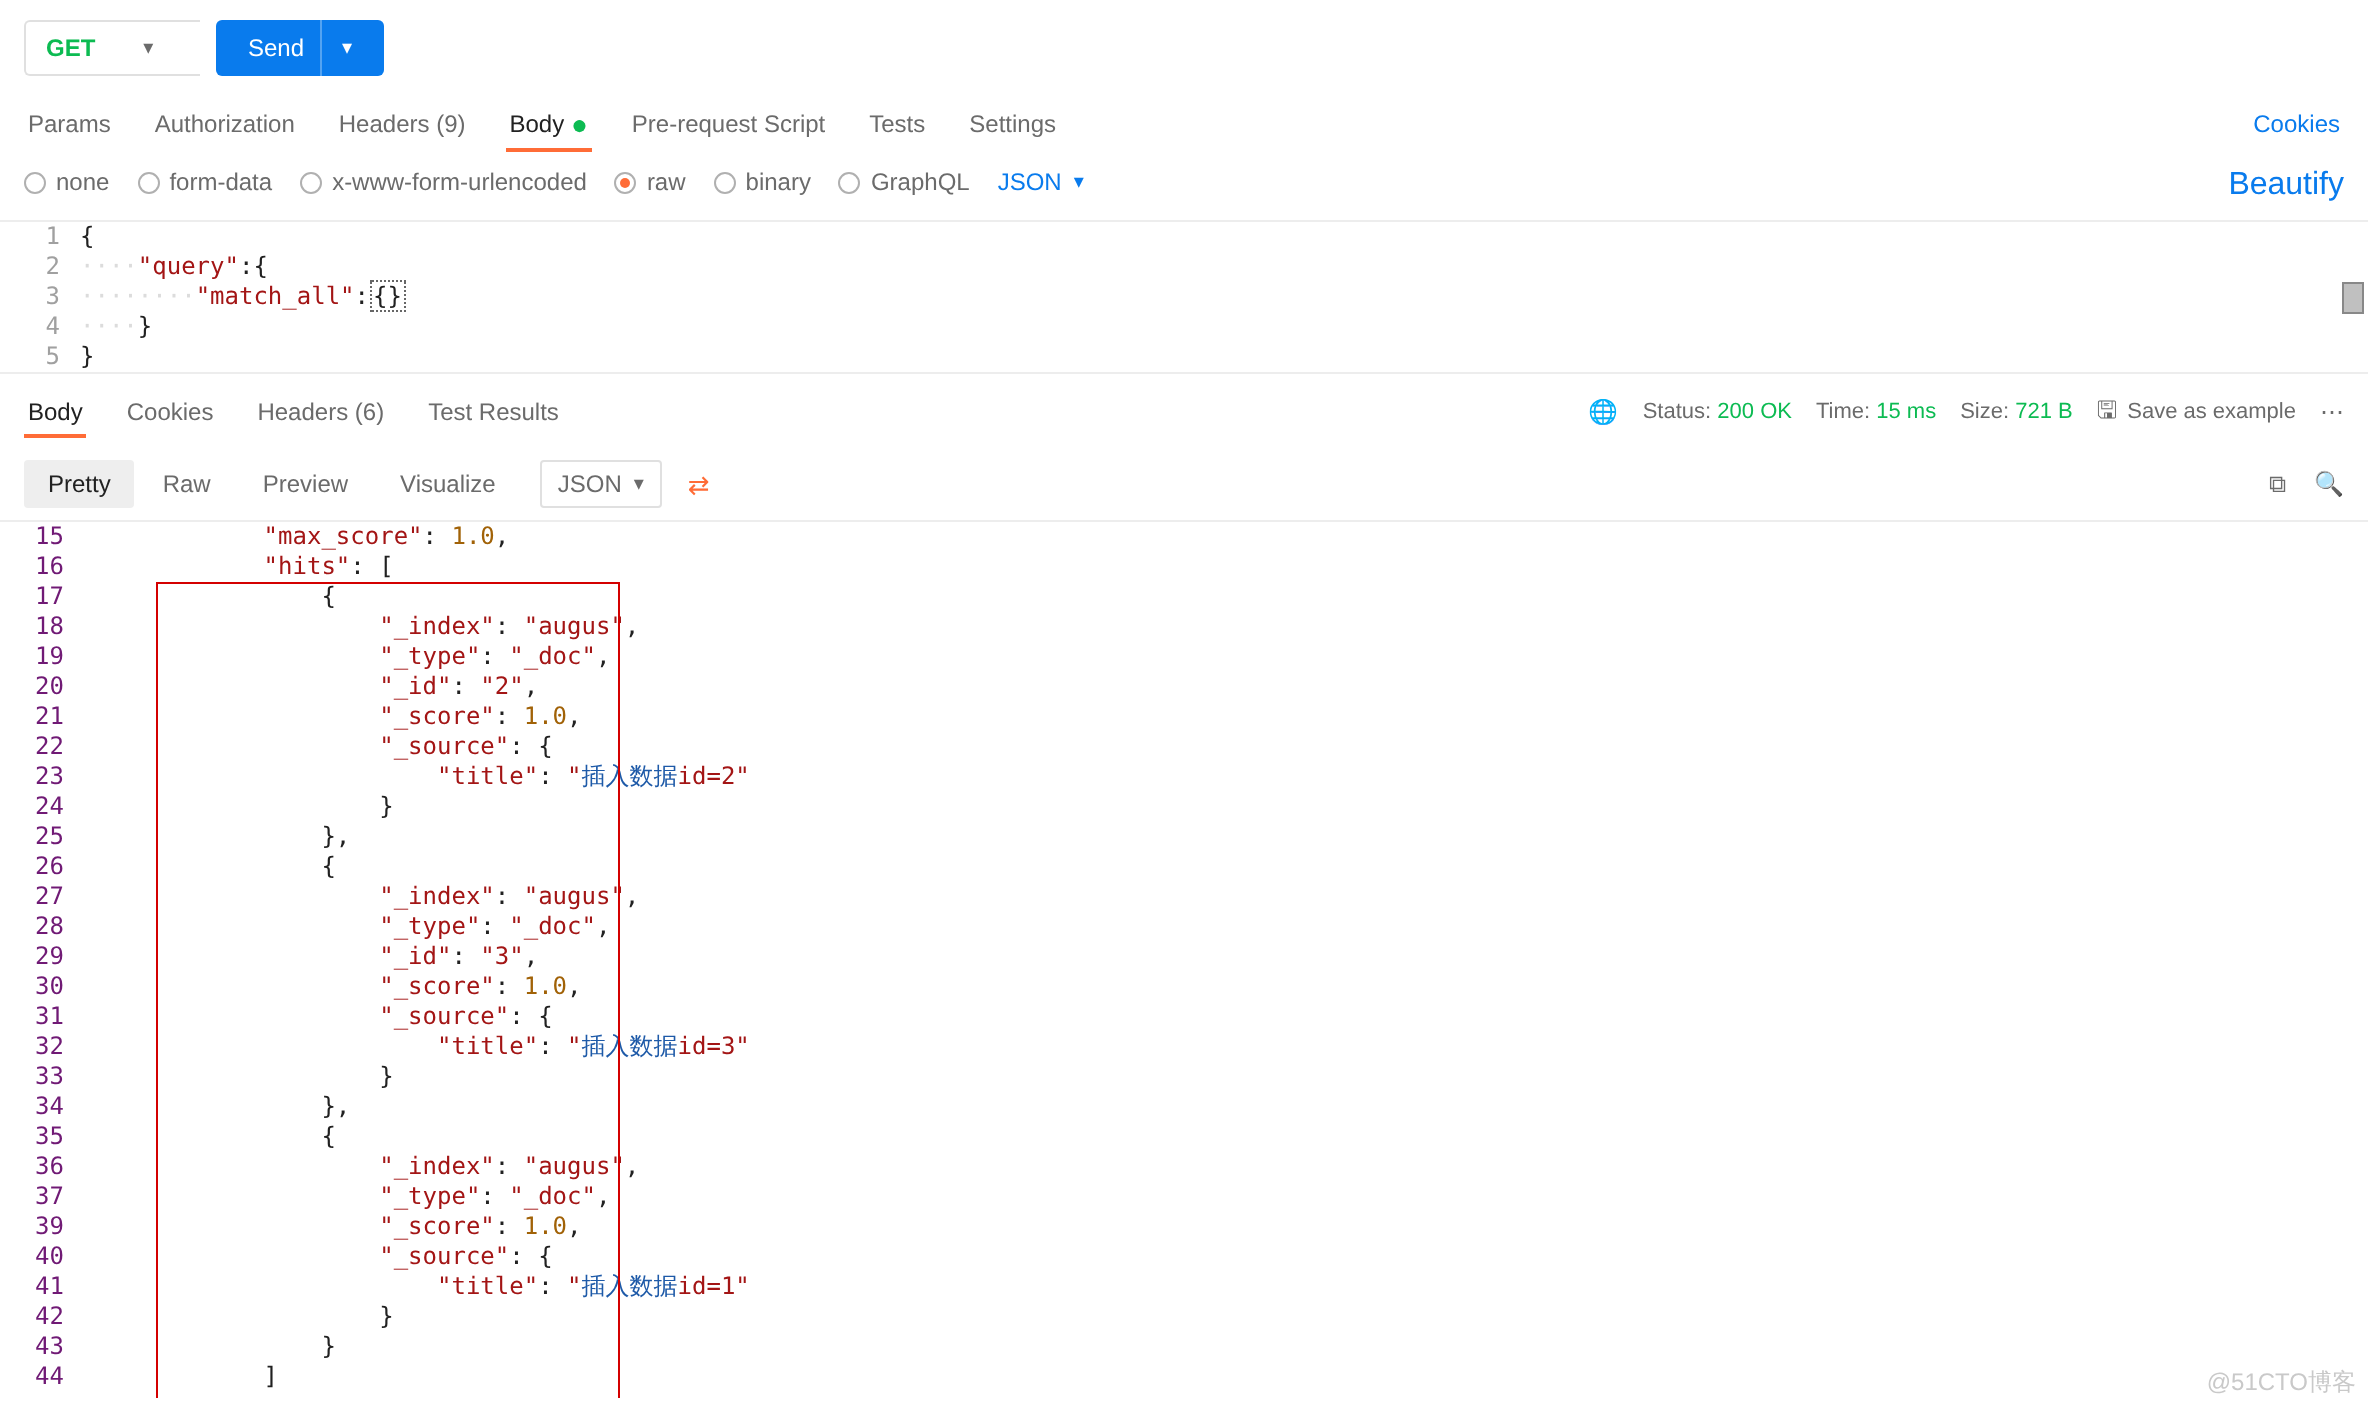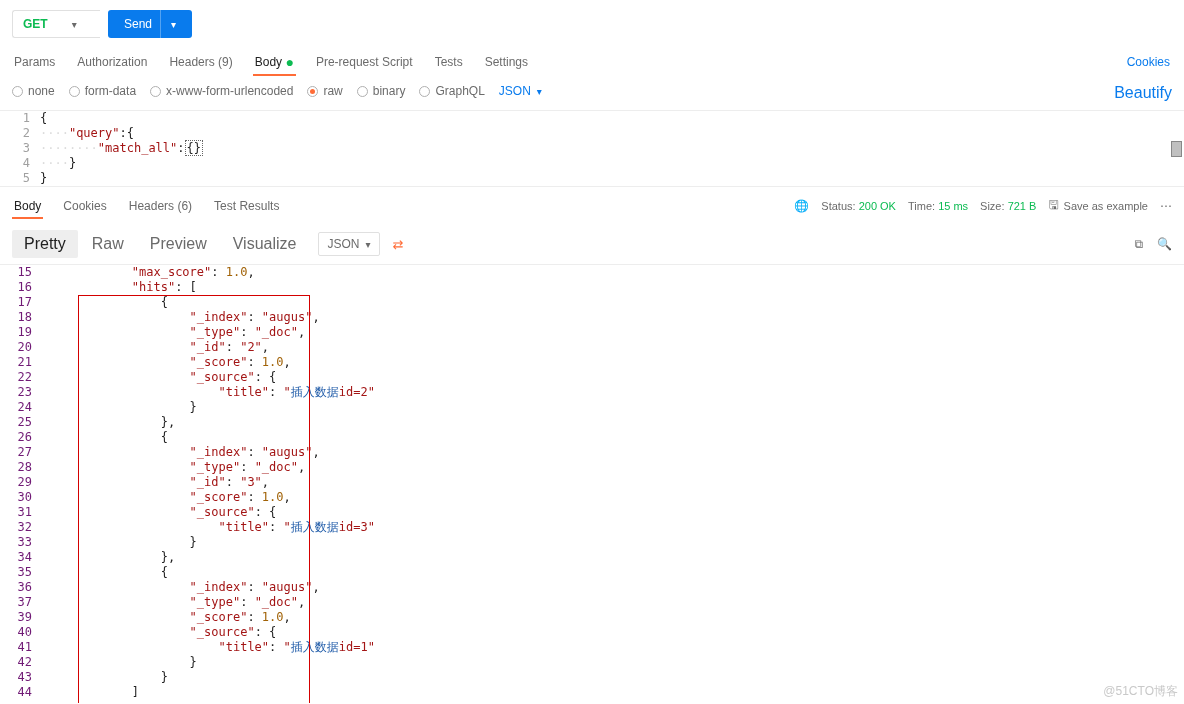--- a/index.html
+++ b/index.html
@@ -47,21 +47,21 @@
 .resp-tab { color: #6b6b6b; font-size: 12px; cursor: pointer; padding: 4px 2px; position: relative; }
 .resp-tab.active { color: #212121; }
 .resp-tab.active::after { content:""; position:absolute; left:0; right:0; bottom:-2px; height:2px; background:#ff6c37; }
 .resp-meta { margin-left: auto; display: flex; align-items: center; gap: 12px; color: #6b6b6b; font-size: 11px; }
 .ok { color: #0cbb52; }
 .save-ex { display: flex; align-items: center; gap: 5px; cursor: pointer; }
 .globe, .disk, .dots3 { color: #6b6b6b; font-size: 12px; }
 
 
 .prettybar { display: flex; align-items: center; padding: 6px 12px; gap: 2px; border-bottom: 1px solid #ededed; }
-.pbtn { padding: 5px 12px; color: #6b6b6b; font-size: 16px; cursor: pointer; border: none; background: transparent; }
+.pbtn { padding: 5px 12px; color: #6b6b6b; font-size: 12px; cursor: pointer; border: none; background: transparent; }
 .pbtn.active { background: #eeeeee; color: #212121; border-radius: 2px; }
 .json-dd { margin-left: 8px; border: 1px solid #e0e0e0; border-radius: 2px; padding: 4px 8px; color: #6b6b6b; font-size: 12px; display: flex; gap: 6px; align-items: center; cursor: pointer; }
 .wrap-ic { margin-left: 6px; color: #ff6c37; font-size: 13px; padding: 3px 5px; cursor: pointer; }
 .right-ic { margin-left: auto; display: flex; gap: 14px; color: #6b6b6b; }
 .right-ic span { cursor: pointer; }
 
 
 .respbody { font-family: Consolas, Monaco, monospace; font-size: 12px; position: relative; height: 438px; overflow: hidden; }
 .resprow { display: flex; line-height: 15px; }
 .rgutter { width: 44px; text-align: right; padding-right: 12px; color: #701a75; user-select: none; }

